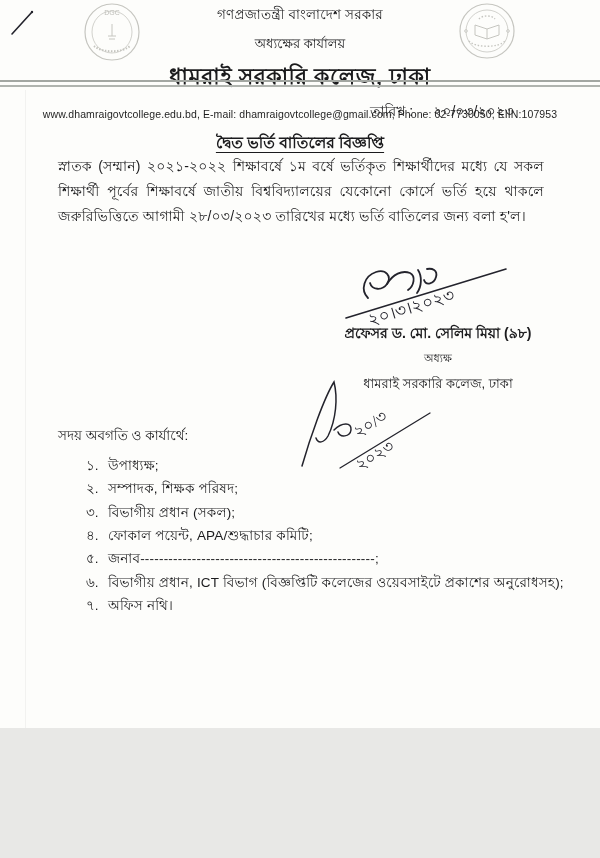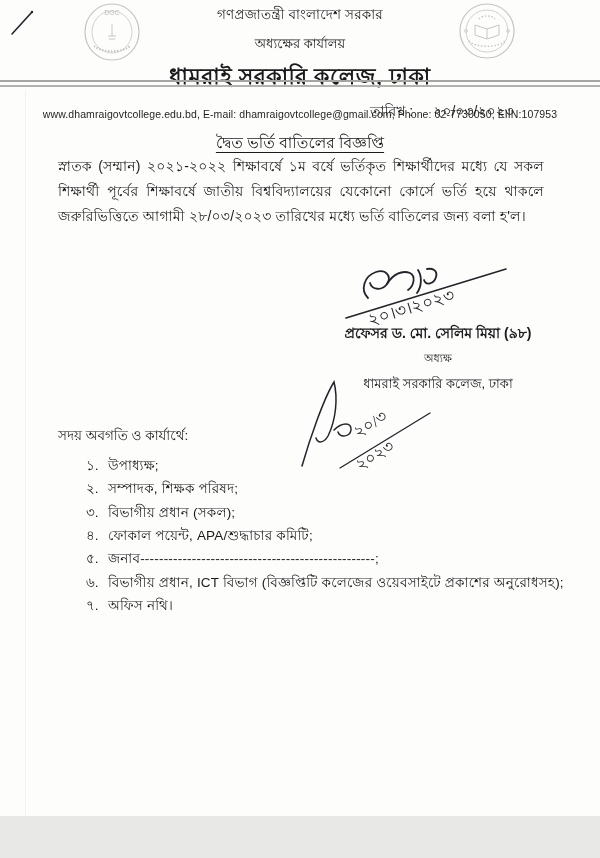--- a/index.html
+++ b/index.html
@@ -3,21 +3,21 @@
 <meta charset="utf-8">
 <style>
   html,body{margin:0;padding:0;}
   body{
     background:#e8e8e6;
     font-family:"Liberation Sans","DejaVu Sans",sans-serif;
     -webkit-font-smoothing:antialiased;
   }
   .page{
     position:relative;
-    width:600px;height:816px;
+    width:600px;height:728px;
     margin:0 auto;
     background:#fdfdfb;
     color:#1b1b1d;
     overflow:hidden;
     box-shadow:0 0 4px rgba(0,0,0,.15);
   }
   .scan-edge{
     position:absolute;left:25px;top:90px;bottom:0;width:1px;
     background:rgba(60,60,60,.06);
   }
@@ -36,21 +36,21 @@
   }
   .slash{position:absolute;left:8px;top:7px;}
   
   .date-row{
     position:absolute;left:370px;top:100px;
     font-size:14px;display:flex;gap:20px;
   }
   
   .title{
     position:absolute;left:0;top:131px;width:100%;
-    text-align:center;font-size:15.5px;font-weight:normal;
+    text-align:center;font-size:15.5px;font-weight:bold;
   }
   .title span{
     text-decoration:underline;
     text-decoration-thickness:1.4px;
     text-underline-offset:4px;
   }
   
   .body-par{
     position:absolute;left:58px;top:154px;width:486px;
     font-size:14px;line-height:1.8;text-align:justify;

